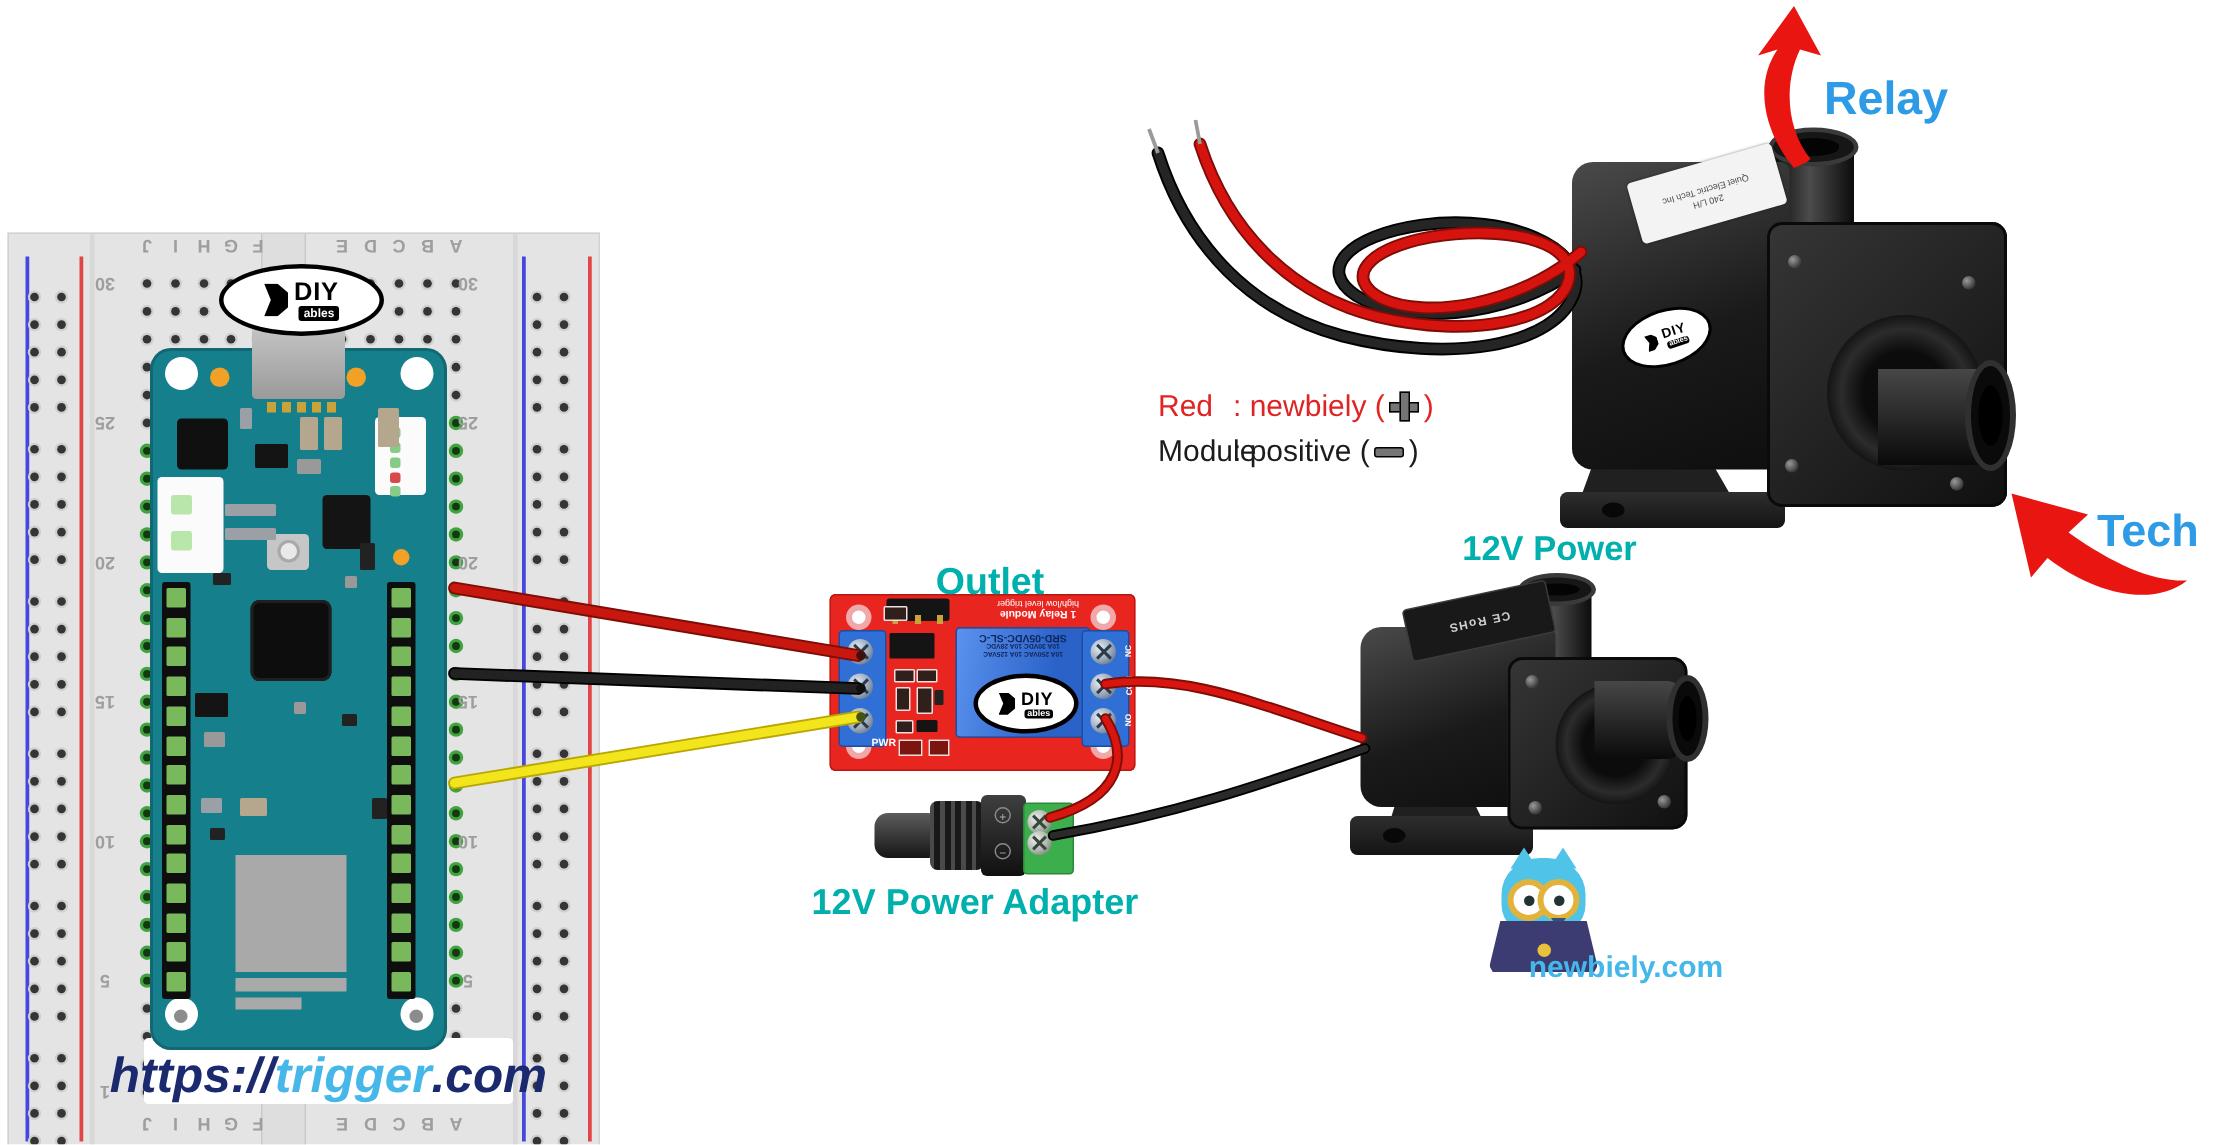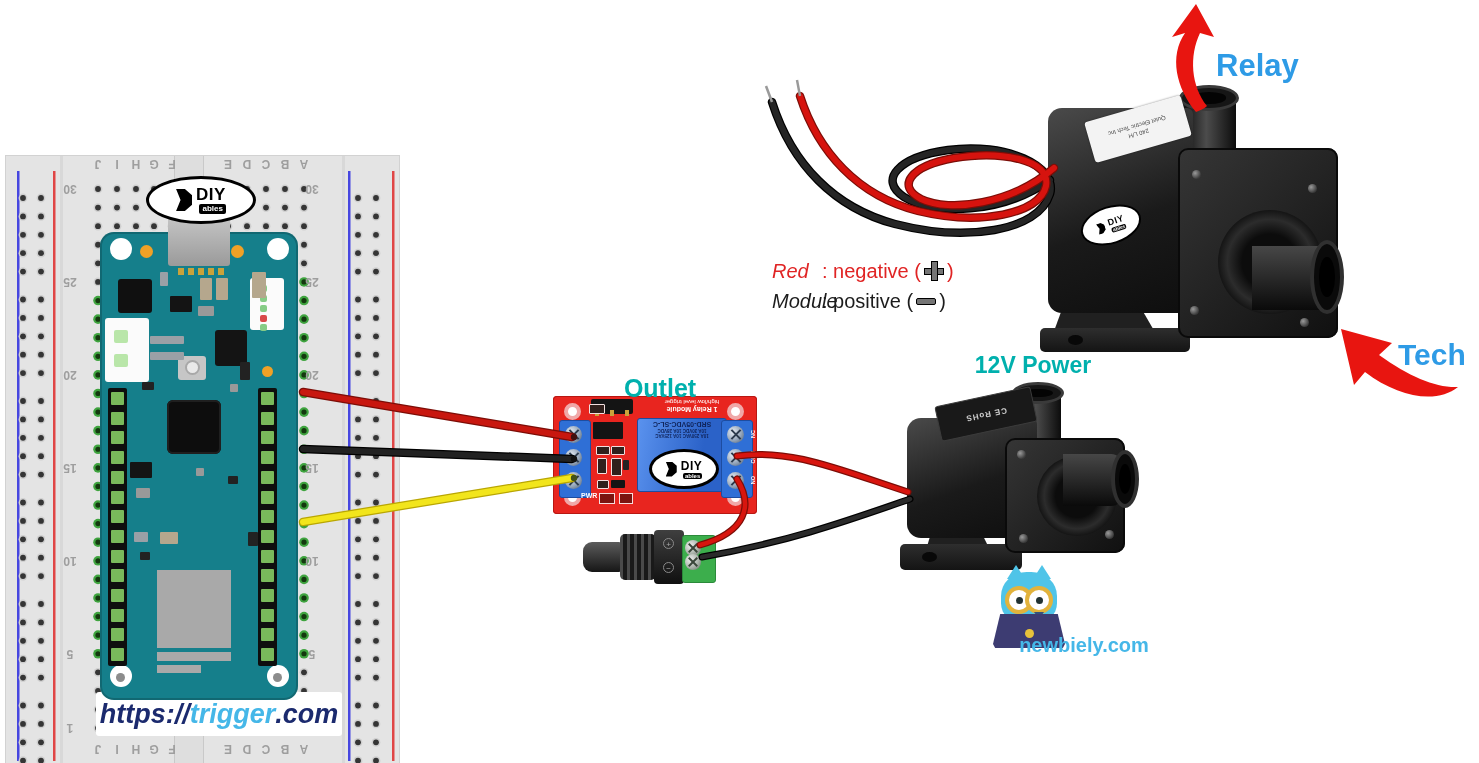--- a/index.html
+++ b/index.html
@@ -7,21 +7,21 @@
          font-family:"Liberation Sans",sans-serif;}
   .abs{position:absolute;}
 
   
   .breadboard{left:5px;top:155px;width:393px;height:608px;background:#e4e4e4;border:1px solid #d2d2d2;}
   .bb-div{left:168px;top:0;width:28px;height:608px;background:#dedede;border-left:1px solid #c9c9c9;border-right:1px solid #c9c9c9;}
   .bb-seam{top:0;width:3px;height:608px;background:#d8d8d8;}
   .bb-label{position:absolute;transform:translate(-50%,-50%) rotate(180deg);color:#9e9e9e;
             font-size:12px;font-weight:bold;letter-spacing:0;}
   .url-plate{left:90px;top:536px;width:246px;height:44px;background:#fff;border-radius:3px;
-             display:flex;align-items:center;justify-content:center;font-style:italic;font-weight:800;font-size:27px;}
+             display:flex;align-items:flex-end;justify-content:center;font-style:italic;font-weight:800;font-size:33px;}
   .url-prefix,.url-tld{color:var(--navy);}
   .url-site{color:var(--cyanUrl);}
 
   
   .arduino{left:100px;top:232px;width:198px;height:468px;background:var(--boardTeal);
            border-radius:14px;box-shadow:inset 0 0 0 2px rgba(0,0,0,.18);}
   .usb{left:68px;top:-14px;width:62px;height:48px;background:linear-gradient(#c4c4c4,#9a9a9a);border-radius:3px;}
   .mhole{width:22px;height:22px;border-radius:50%;background:#fff;}
   .mhole.bot::after{content:"";position:absolute;left:6px;top:8px;width:9px;height:9px;border-radius:50%;background:#8c8c8c;}
   .odot{width:13px;height:13px;border-radius:50%;background:#f0a126;}
@@ -113,21 +113,21 @@
   .sticker-small{background:#191919;border:1px solid #3c3c3c;border-radius:3px;transform:rotate(-12deg);
                  display:flex;align-items:center;justify-content:center;}
   .sticker-small span{transform:rotate(180deg);color:#cfcfcf;font-size:8px;font-weight:bold;letter-spacing:1px;}
 
   
   .cap-label{color:var(--teal);font-weight:800;text-align:center;}
   .blue-label{color:var(--blue);font-weight:800;}
   .legend-line{display:flex;align-items:center;font-size:20px;height:30px;}
   .legend-line.red{color:#e02424;}
   .legend-line.black{color:#1c1c1c;}
-  .legend-name{display:inline-block;width:50px;font-style:italic;}
+  .legend-name{display:inline-block;width:50px;}
   .plus-sym{position:relative;display:inline-block;width:22px;height:22px;margin:0 2px;}
   .plus-sym i{position:absolute;background:#757575;border:1px solid #000;box-sizing:border-box;}
   .plus-sym i.h{left:1px;right:1px;top:8px;height:7px;}
   .plus-sym i.v{top:1px;bottom:1px;left:8px;width:7px;}
   .minus-sym{display:inline-block;width:20px;height:7px;background:#757575;border:1px solid #000;border-radius:2px;margin:0 3px;box-sizing:border-box;}
   .owl-head{left:8px;top:6px;width:56px;height:52px;background:var(--owlCyan);border-radius:46% 46% 40% 40%;}
   .owl-ear{position:absolute;top:-7px;width:0;height:0;border-left:9px solid transparent;border-right:9px solid transparent;border-bottom:14px solid var(--owlCyan);}
   .owl-eye{position:absolute;top:14px;width:20px;height:20px;border-radius:50%;background:#fff;border:4px solid var(--glassYellow);box-sizing:content-box;}
   .owl-eye::after{content:"";position:absolute;left:7px;top:7px;width:7px;height:7px;border-radius:50%;background:#233;}
   .owl-beak{position:absolute;left:33px;top:40px;width:0;height:0;border-left:5px solid transparent;border-right:5px solid transparent;border-top:7px solid #35527c;}
@@ -1274,28 +1274,29 @@
     <circle cx="574" cy="437" r="3.2" fill="#401010"></circle>
     <circle cx="574" cy="459" r="3.2" fill="#101010"></circle>
     <circle cx="574" cy="478" r="3.2" fill="#43511a"></circle>
 
     <path d="M1196,112 C1176,88 1169,56 1185,33 L1172,37 L1196,4 L1214,37 L1200,33 C1189,56 1191,86 1207,106 C1204,109 1200,110 1196,112 Z" fill="var(--arrowRed)"></path>
 
     <path d="M1341,329 L1392,343 L1379,355 C1410,377 1436,388 1458,387 C1437,404 1399,398 1365,372 L1354,385 Z" fill="var(--arrowRed)"></path>
   </svg>
 
   <div class="abs cap-label" style="left:600px;top:374px;width:120px;font-size:25px">Outlet</div>
+  <div class="abs cap-label" style="left:540px;top:588px;width:220px;font-size:24px">12V Power Adapter</div>
   <div class="abs cap-label" style="left:968px;top:352px;width:130px;font-size:23px">12V Power</div>
   <div class="abs blue-label" style="left:1216px;top:48px;font-size:31px">Relay</div>
   <div class="abs blue-label" style="left:1398px;top:338px;font-size:30px">Tech</div>
 
   <div class="abs" style="left:772px;top:256px">
     <div class="legend-line red">
       <span class="legend-name">Red</span>
-      <span>: negative</span>
+      <span>: newbiely</span>
       <span>&nbsp;</span>
         <span>(</span>
       <span class="plus-sym">
           <i class="h"></i>
           <i class="v"></i>
         </span>
       <span>)</span>
     </div>
     <div class="legend-line black">
       <span class="legend-name">Module</span>

